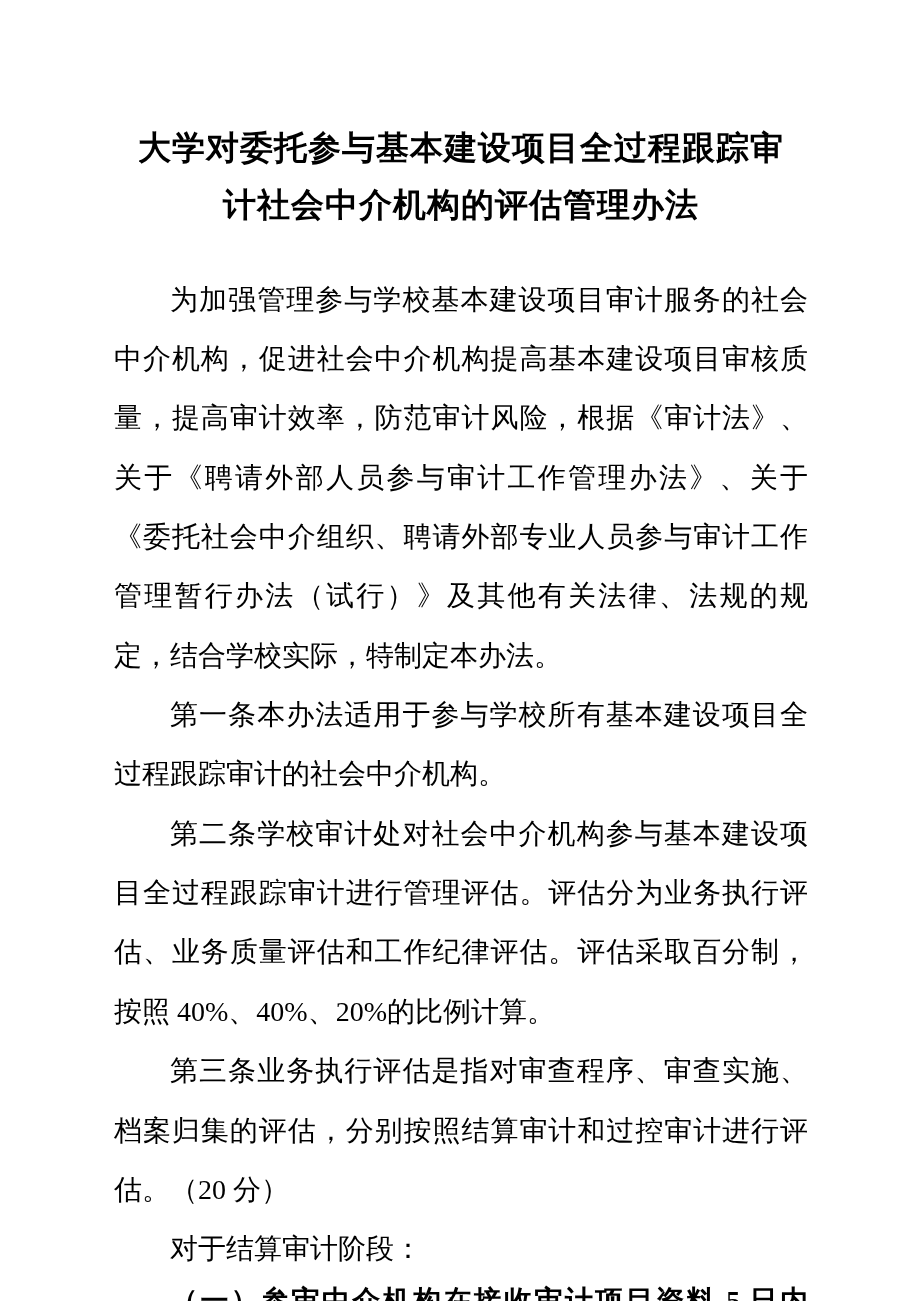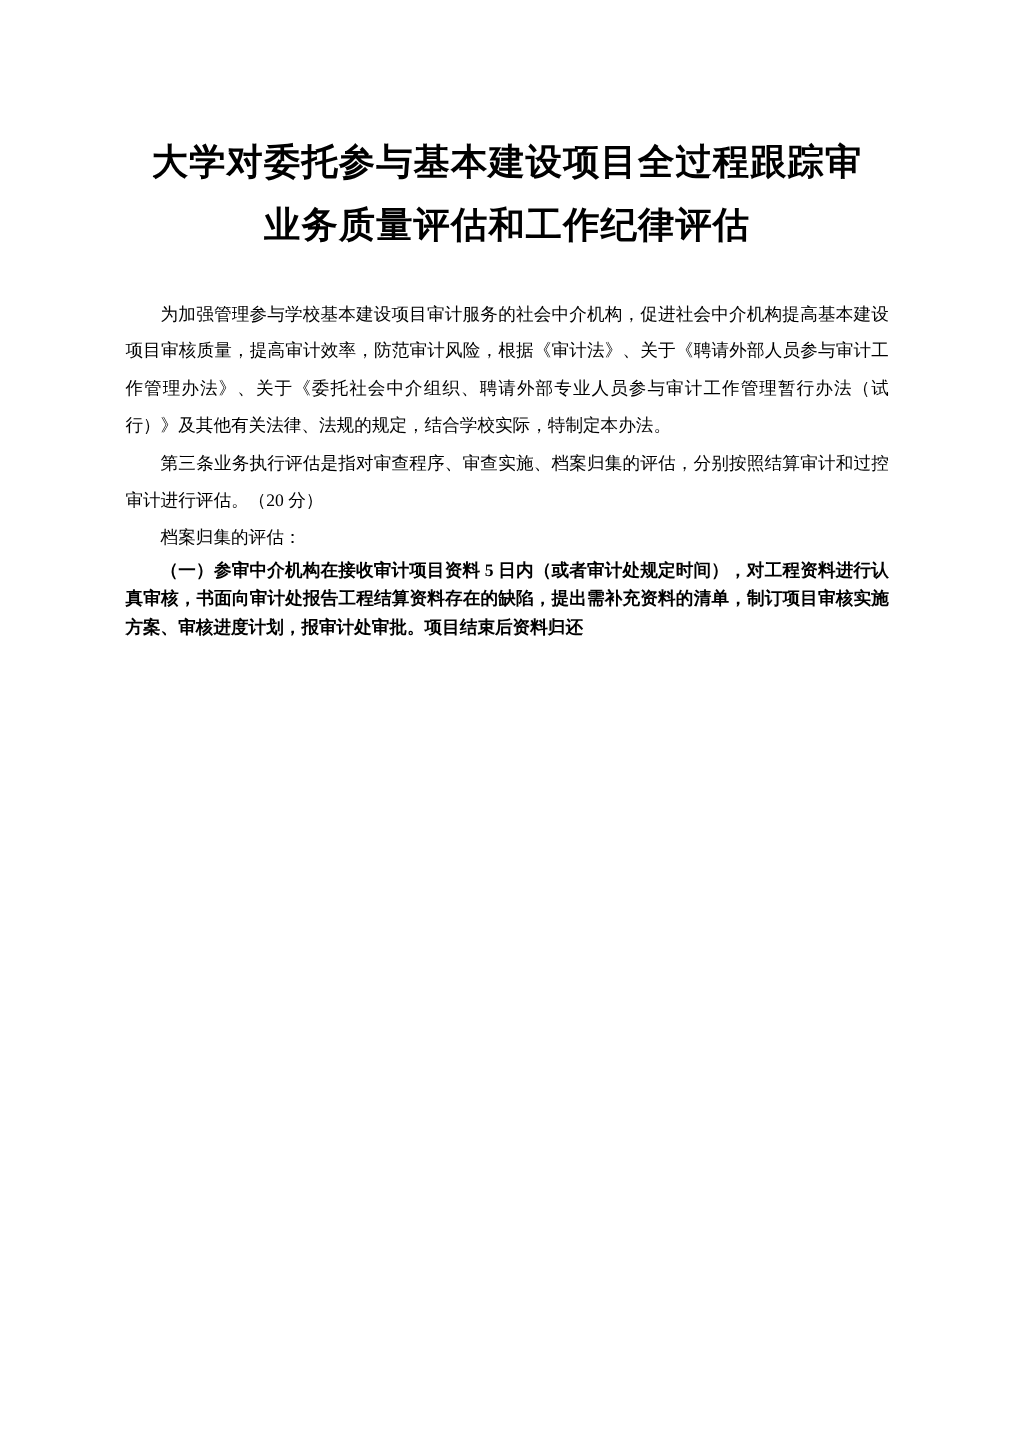--- a/index.html
+++ b/index.html
@@ -26,42 +26,44 @@
     font-weight: 700;
     text-align: center;
     line-height: 1.72;
     margin: 0 0 36px 0;
     letter-spacing: 1px;
   }
   .doc-title .tline {
     display: block;
   }
   .doc-body p {
-    font-size: 16px;
+    font-size: 28px;
     line-height: 2.12;
     text-align: justify;
     text-indent: 2em;
     margin: 0;
     word-break: break-all;
   }
   .doc-body p.tight {
     line-height: 1.6;
     font-weight: bold;
   }
 </style>
 </head>
 <body>
 
 <div class="page">
 
   <h1 class="doc-title">
     <span class="tline">大学对委托参与基本建设项目全过程跟踪审</span>
-    <span class="tline">业务质量评估和工作纪律评估</span>
+    <span class="tline">计社会中介机构的评估管理办法</span>
   </h1>
 
   <div class="doc-body">
     <p>为加强管理参与学校基本建设项目审计服务的社会中介机构，促进社会中介机构提高基本建设项目审核质量，提高审计效率，防范审计风险，根据《审计法》、关于《聘请外部人员参与审计工作管理办法》、关于《委托社会中介组织、聘请外部专业人员参与审计工作管理暂行办法（试行）》及其他有关法律、法规的规定，结合学校实际，特制定本办法。</p>
+    <p>第一条本办法适用于参与学校所有基本建设项目全过程跟踪审计的社会中介机构。</p>
+    <p>第二条学校审计处对社会中介机构参与基本建设项目全过程跟踪审计进行管理评估。评估分为业务执行评估、业务质量评估和工作纪律评估。评估采取百分制，按照 40%、40%、20%的比例计算。</p>
     <p>第三条业务执行评估是指对审查程序、审查实施、档案归集的评估，分别按照结算审计和过控审计进行评估。（20 分）</p>
-    <p>档案归集的评估：</p>
+    <p>对于结算审计阶段：</p>
     <p class="tight">（一）参审中介机构在接收审计项目资料 5 日内（或者审计处规定时间），对工程资料进行认真审核，书面向审计处报告工程结算资料存在的缺陷，提出需补充资料的清单，制订项目审核实施方案、审核进度计划，报审计处审批。项目结束后资料归还</p>
   </div>
 
 </div>
 
 </body></html>

